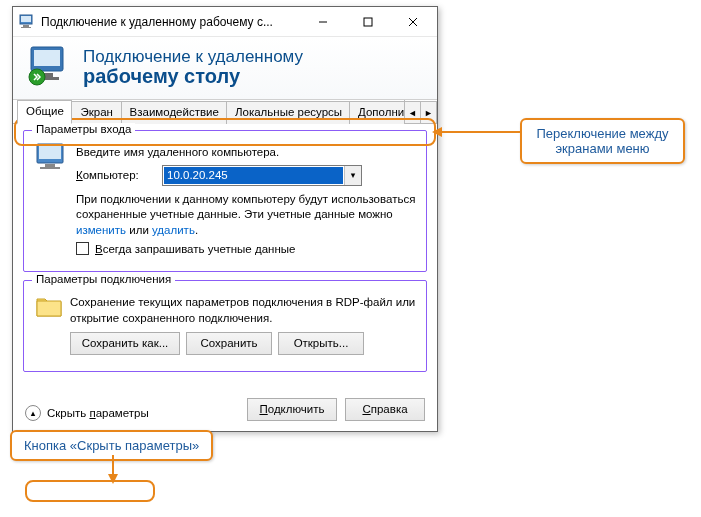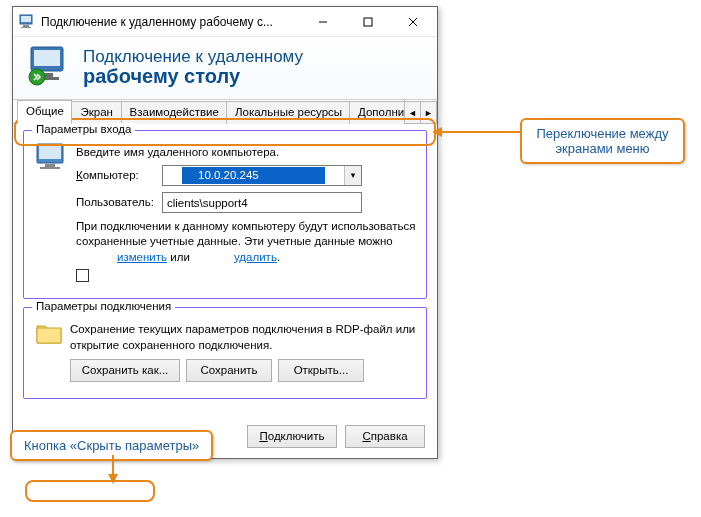--- a/index.html
+++ b/index.html
@@ -118,39 +118,39 @@
   .underline { text-decoration: underline; }
   .combo {
     display: flex; align-items: center;
     border: 1px solid #7a7a7a;
     height: 21px;
     width: 200px;
     background: #fff;
   }
   .combo-text {
     flex:1;
-    padding: 1px 16px;
+    padding: 1px 3px;
     font-size: 11.5px;
     background: #0a63c7;
     color: #fff;
-    margin:19px;
+    margin:1px;
     line-height:15px;
   }
   .combo-btn { width: 17px; text-align:center; font-size:9px; border-left:1px solid #c0c0c0; height:100%; line-height:19px; background:#efefef;}
   .textinput {
     border: 1px solid #7a7a7a;
     height: 21px;
     width: 200px;
     padding: 1px 4px;
     font-size: 11.5px;
     line-height:18px;
     background:#fff;
   }
   .note { font-size: 11.5px; line-height: 1.35; margin: 4px 0 4px 0;}
-  .link { color: #0066cc; text-decoration: underline; cursor:pointer;margin-left:41px; }
+  .link { color: #0066cc; cursor:pointer; }
   .checkbox-row { display:flex; align-items:center; gap:6px; }
   .checkbox { width:13px; height:13px; border:1px solid #333; background:#fff; }
   .conn-row { display:flex; gap:6px; margin-top:6px; }
   .btn {
     border: 1px solid #adadad;
     background: linear-gradient(#f5f5f5,#e7e7e7);
     padding: 3px 10px;
     font-size: 11.5px;
     min-width: 86px;
     text-align:center;
@@ -274,29 +274,26 @@
         </span>
         <div style="flex:1">
           <div class="note">Введите имя удаленного компьютера.</div>
           <div class="row">
             <span class="label"><span class="underline">К</span><span>омпьютер:</span></span>
             <div class="combo">
               <span class="combo-text">10.0.20.245</span>
               <span class="combo-btn">▾</span>
             </div>
           </div>
-          <div class="row">
-            <span class="label">Пользователь:</span>
-            <div class="textinput">clients\support4</div>
-          </div>
           <div class="note">
             <span>При подключении к данному компьютеру будут использоваться сохраненные учетные данные.  Эти учетные данные можно </span><span class="link">изменить</span><span> или </span><span class="link">удалить</span><span>.</span>
           </div>
           <div class="checkbox-row">
             <span class="checkbox"></span>
+            <span><span class="underline">В</span><span>сегда запрашивать учетные данные</span></span>
           </div>
         </div>
       </div>
     </div>
 
     <div class="groupbox">
       <div class="groupbox-title">Параметры подключения</div>
       <div class="row" style="align-items:flex-start">
         <span class="folder-icon">
           <svg viewBox="0 0 30 30">

